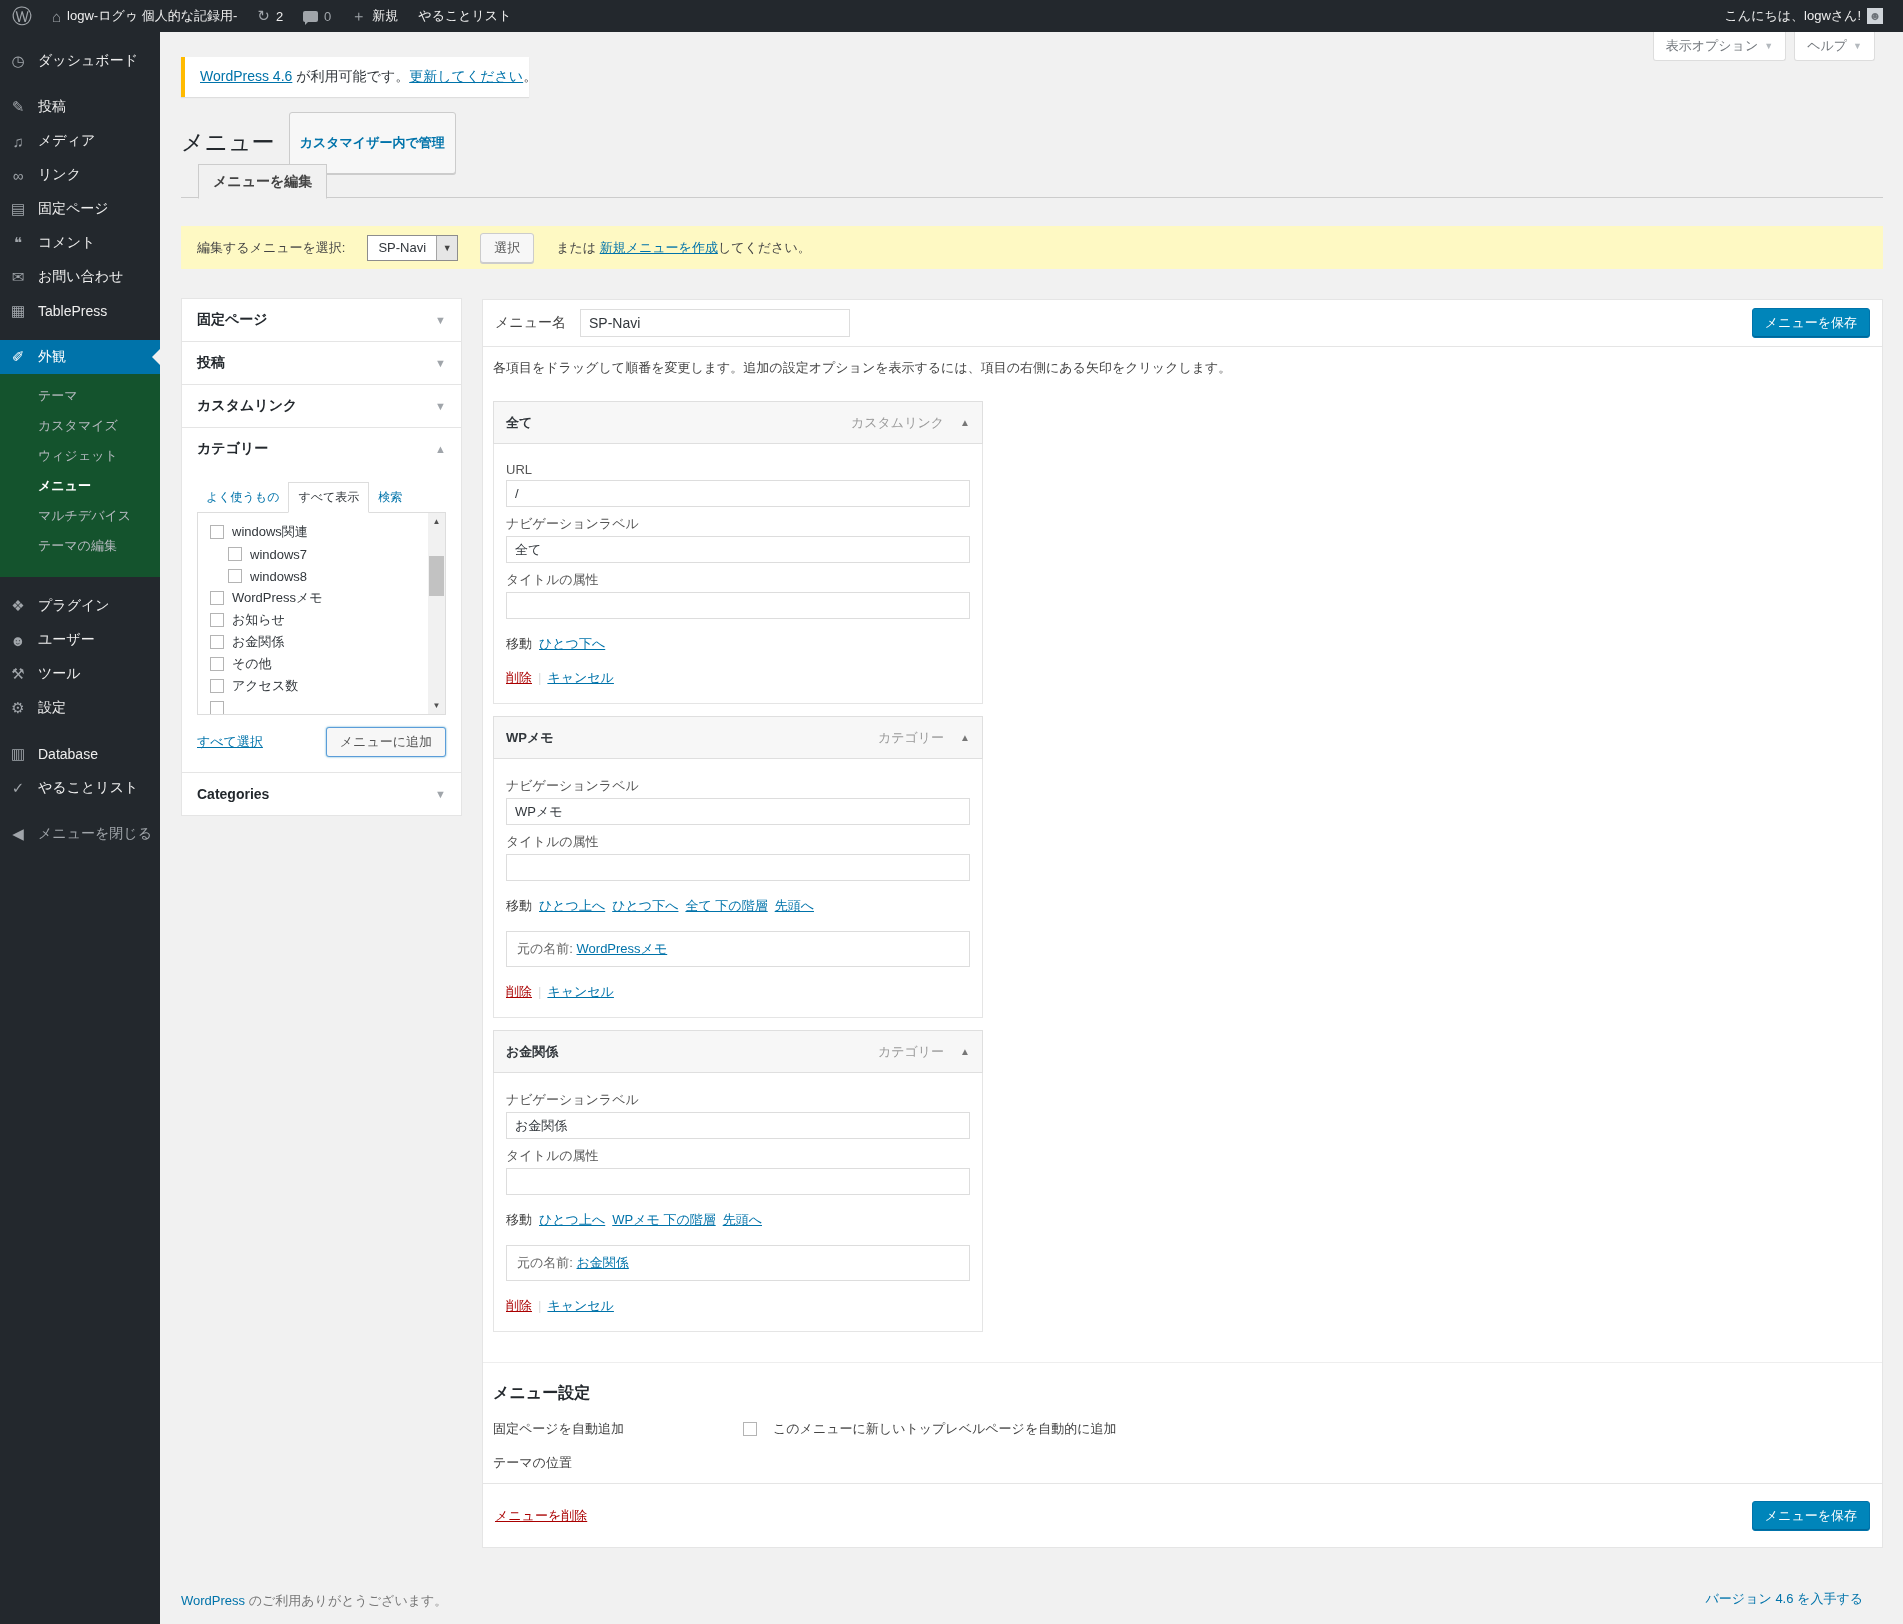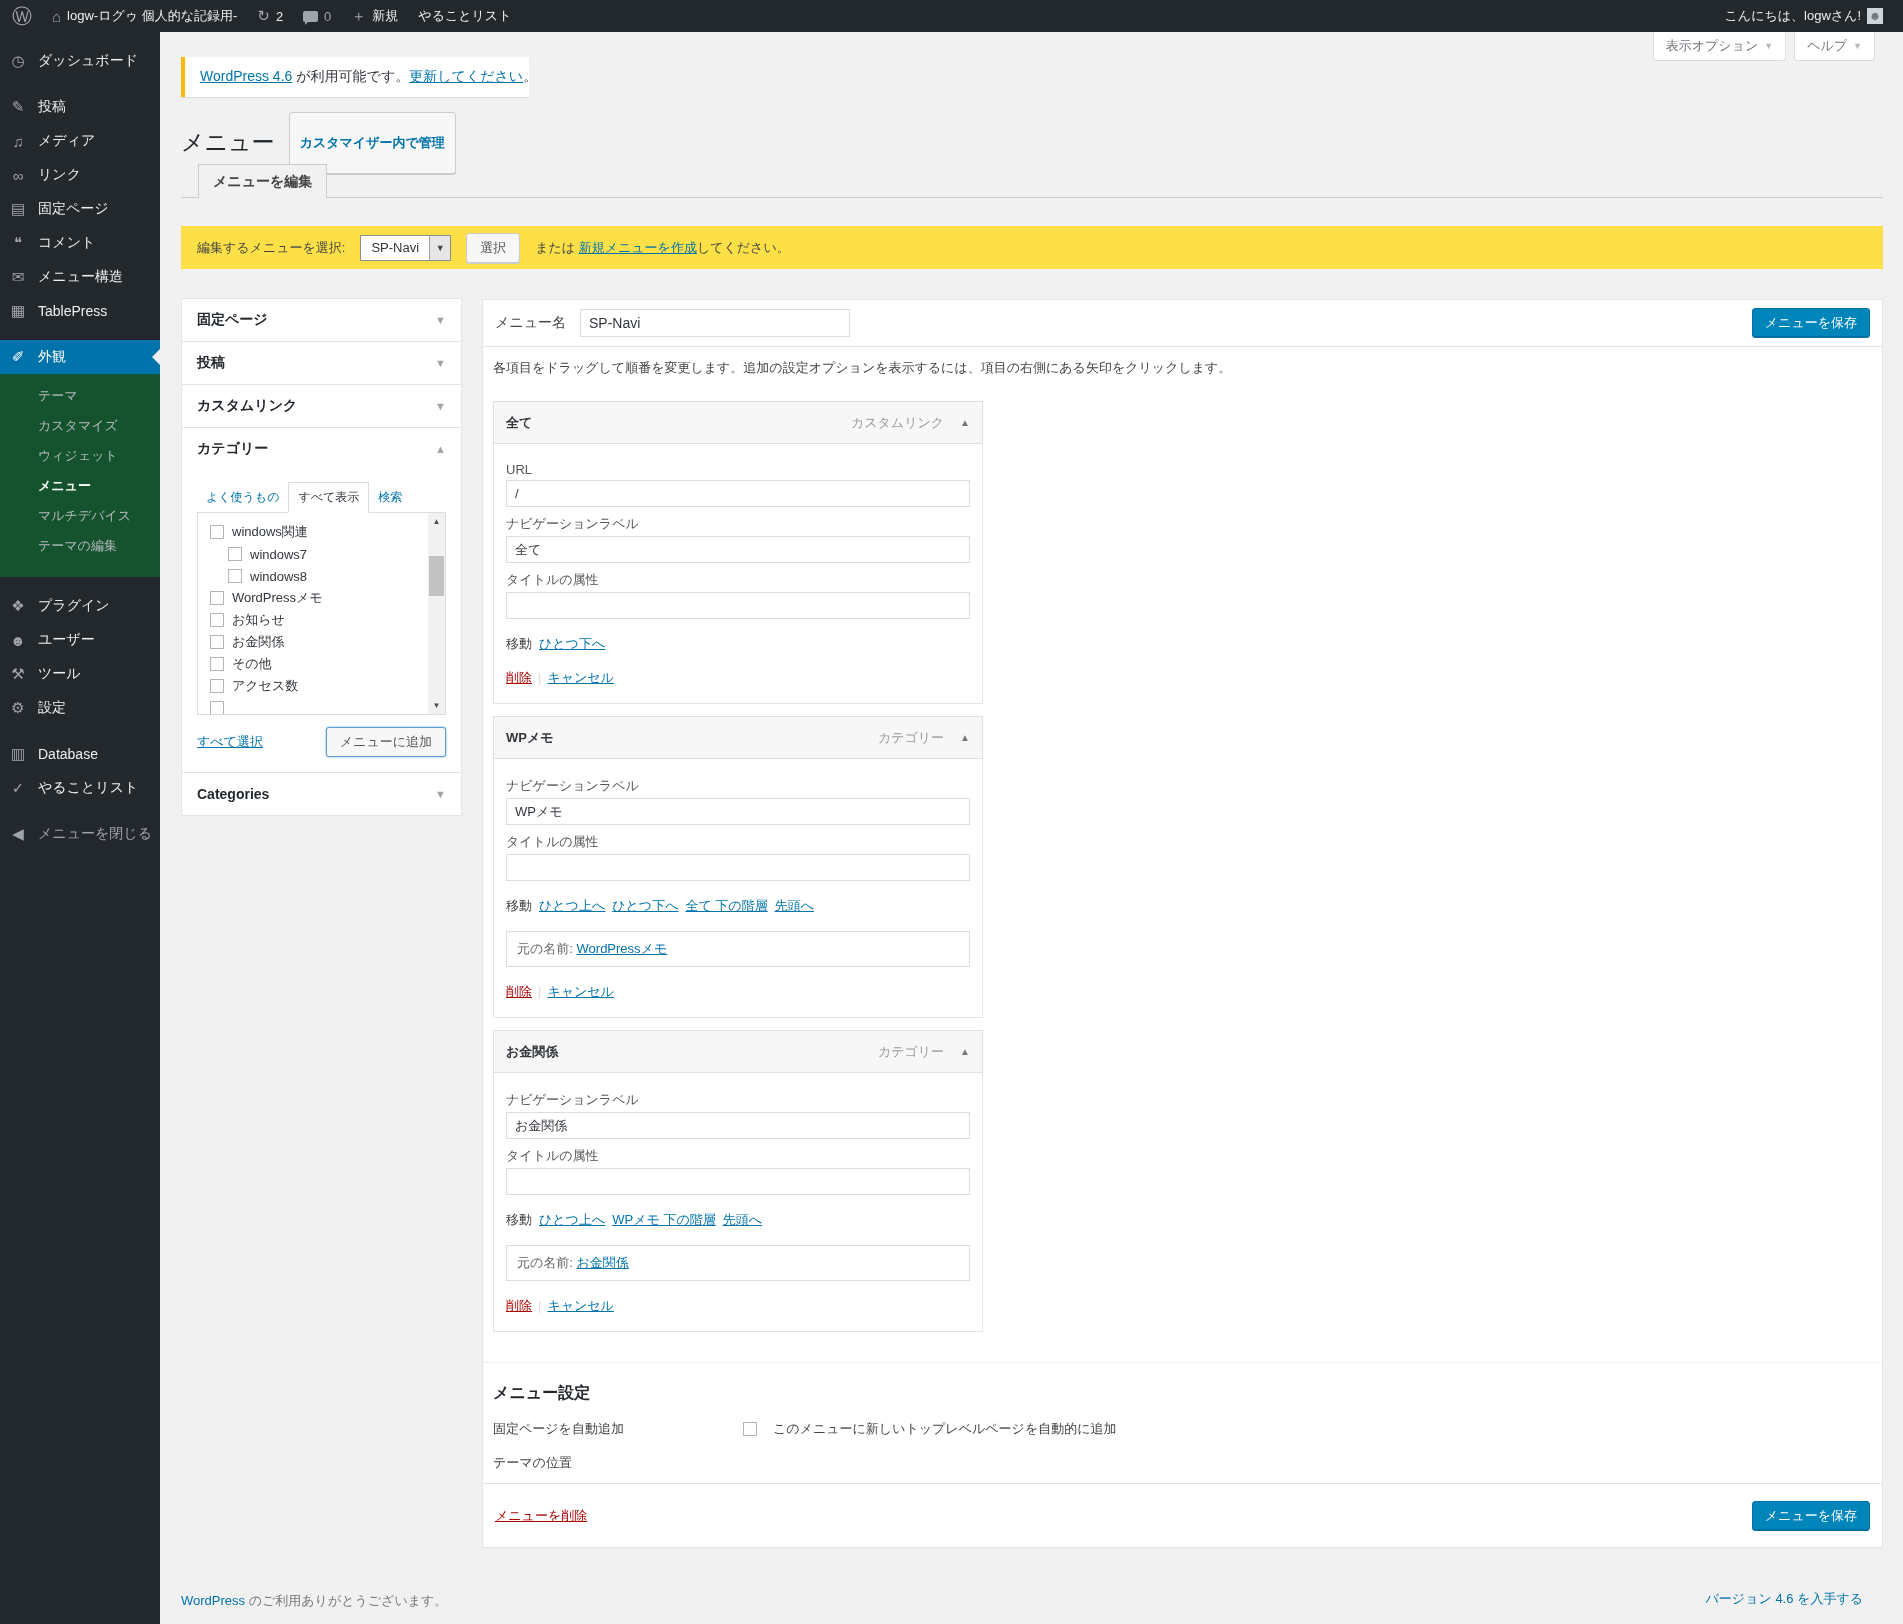--- a/index.html
+++ b/index.html
@@ -67,21 +67,21 @@
     box-shadow:0 1px 0 #ccc; color:#0073aa; font-size:13px; font-weight:600; padding:21px 10px; }
 
   
   #tab-line { position:absolute; left:181px; top:197px; width:1702px; border-bottom:1px solid #ccc; }
   #nav-tab { position:absolute; left:198px; top:164px; height:35px; padding:0 14px;
     background:#f1f1f1; border:1px solid #ccc; border-bottom:1px solid #f1f1f1;
     display:inline-flex; align-items:center; font-size:14px; font-weight:600; color:#444; z-index:2; }
 
   
   #managebar { position:absolute; left:181px; top:226px; width:1702px; height:43px;
-    background:#fde047; display:flex; align-items:center; padding:4px 16px; gap:15px; font-size:13px; color:#444; }
+    background:#fef9c3; display:flex; align-items:center; padding:4px 16px; gap:22px; font-size:13px; color:#444; }
   .wp-select { display:inline-flex; align-items:stretch; border:1px solid #8d8d8d; background:#fff; height:26px; cursor:pointer; }
   .wp-select .val { padding:4px 10px; min-width:62px; color:#32373c; }
   .wp-select .arrow { width:21px; border-left:1px solid #a5a5a5; background:#e6e6e6;
     display:flex; align-items:center; justify-content:center; font-size:9px; color:#444; }
   .btn-secondary { background:#f7f7f7; border:1px solid #ccc; border-radius:3px; box-shadow:0 1px 0 #ccc;
     color:#555; font-size:13px; padding:5px 13px; font-family:inherit; cursor:pointer; }
   #managebar a { color:#0073aa; text-decoration:underline; }
 
   
   #leftcol { position:absolute; left:181px; top:299px; width:281px; }
@@ -214,21 +214,21 @@
   <a class="m-item">
     <span class="m-ico">▤</span>
     <span>固定ページ</span>
     </a>
   <a class="m-item">
     <span class="m-ico">❝</span>
     <span>コメント</span>
     </a>
   <a class="m-item">
     <span class="m-ico">✉</span>
-    <span>メニュー構造</span>
+    <span>お問い合わせ</span>
     </a>
   <a class="m-item">
     <span class="m-ico">▦</span>
     <span>TablePress</span>
     </a>
   <div class="m-sep"></div>
   <a class="m-item active">
     <span class="m-ico">✐</span>
     <span>外観</span>
     </a>

